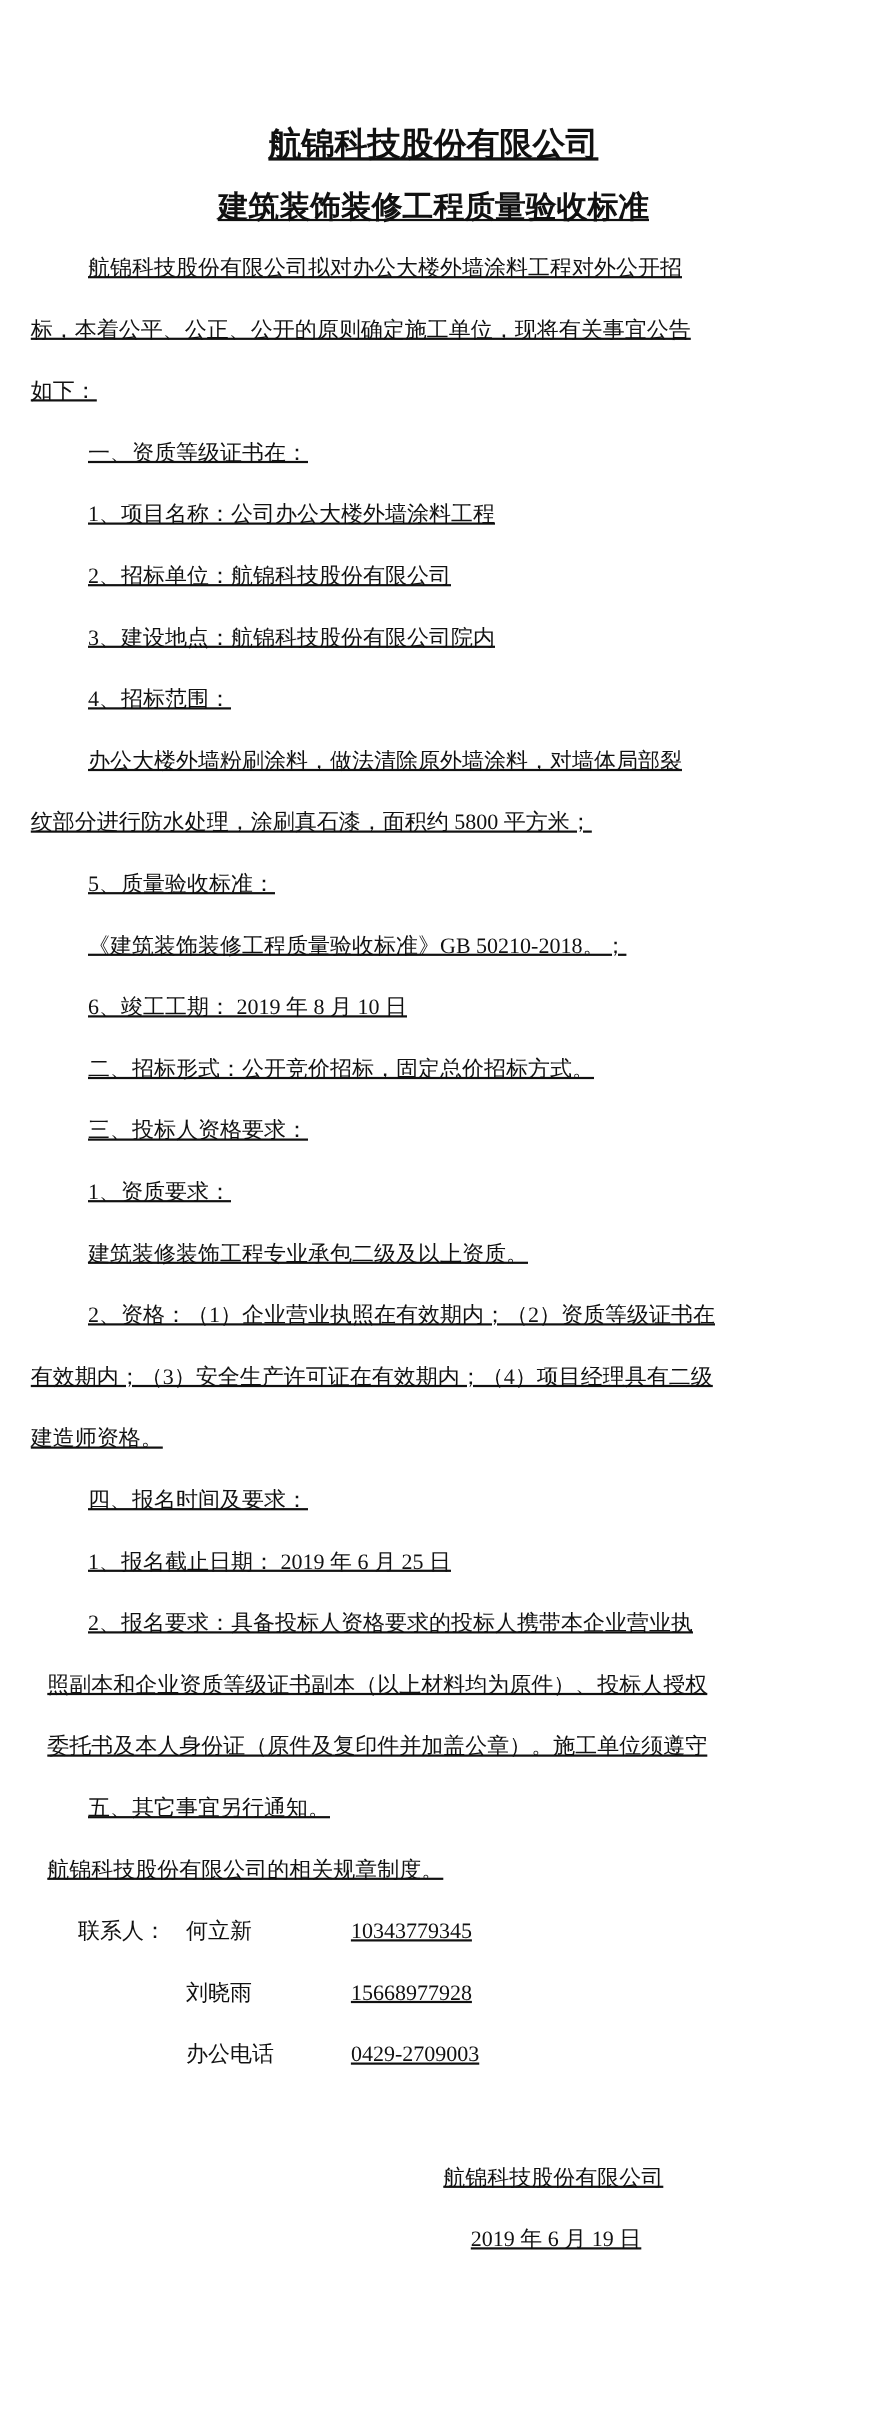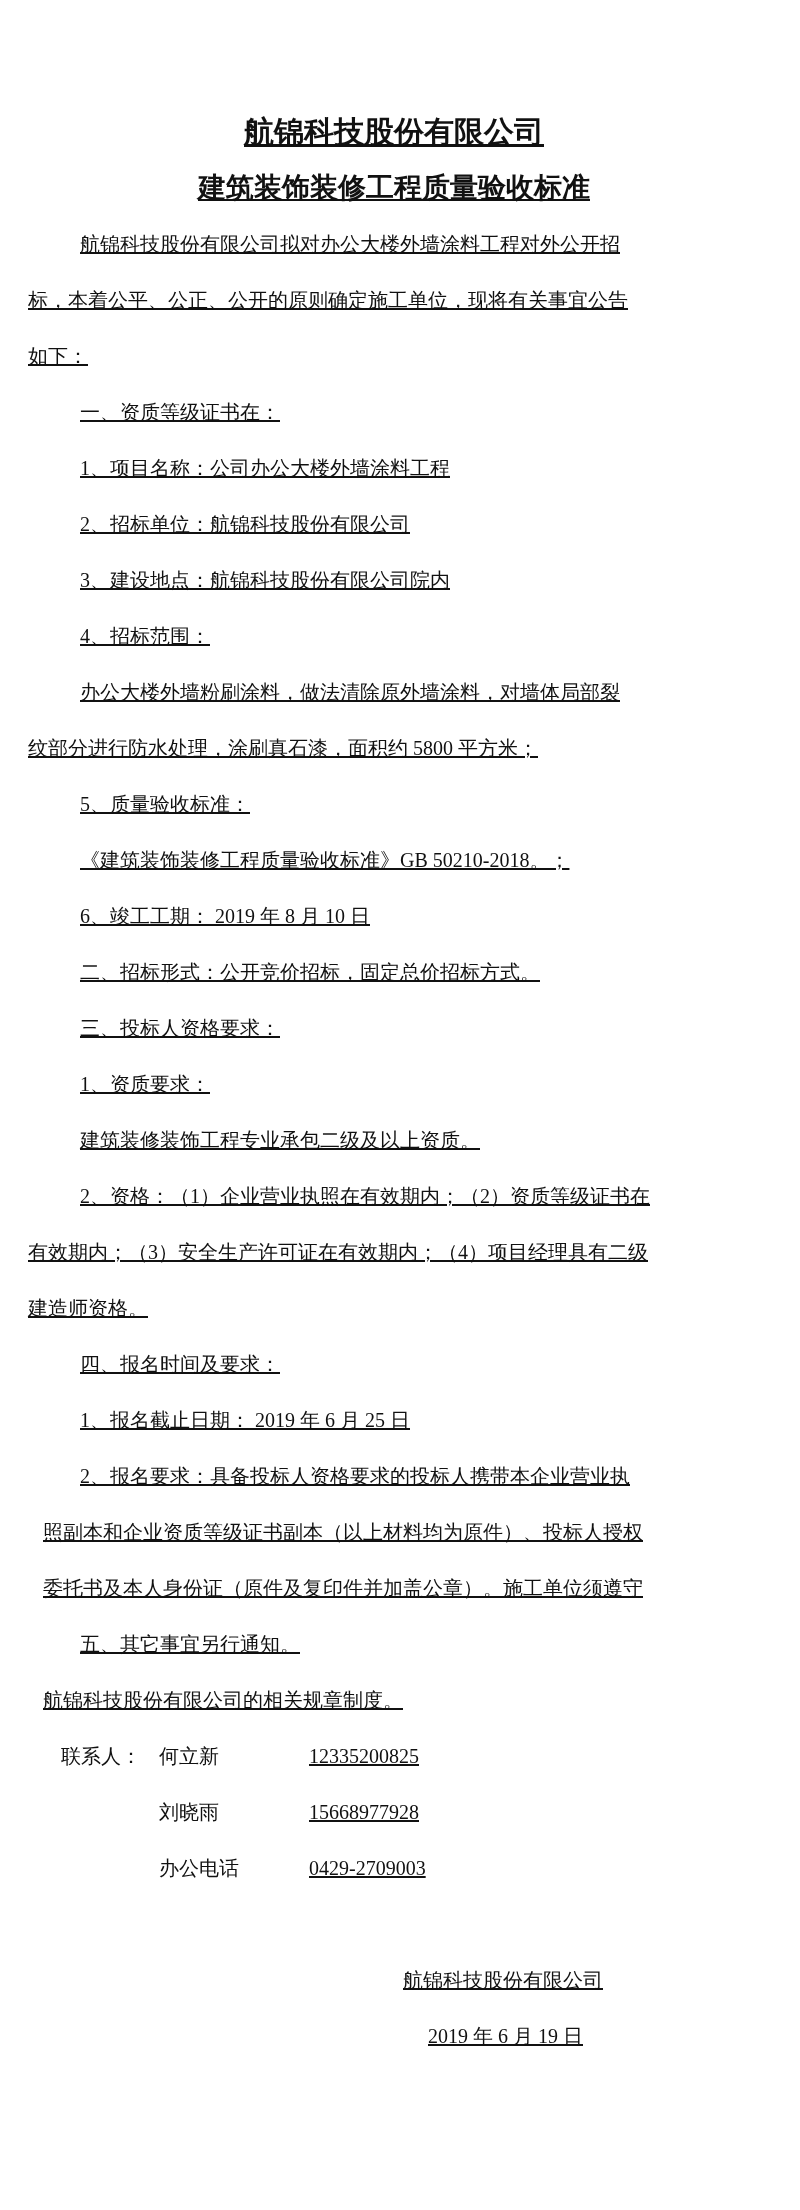--- a/index.html
+++ b/index.html
@@ -33,21 +33,21 @@
     font-weight: bold;
     font-size: 28px;
     text-align: center;
   }
   .indent { text-indent: 52px; }
   .flush  { text-indent: 0; }
   .flush2 { text-indent: 15px; }
   .contact-label {
     display: inline-block;
     width: 98px;
-    margin-left: 33px;
+    margin-left: 43px;
   }
   .contact-name {
     display: inline-block;
     width: 150px;
   }
   .blank { }
   .sig-company { padding-left: 375px; }
   .sig-date    { padding-left: 400px; }
 </style>
 </head>
@@ -84,21 +84,21 @@
         <div class="line indent">四、报名时间及要求：</div>
         <div class="line indent">1、报名截止日期： 2019 年 6 月 25 日</div>
         <div class="line indent">2、报名要求：具备投标人资格要求的投标人携带本企业营业执</div>
         <div class="line flush2">照副本和企业资质等级证书副本（以上材料均为原件）、投标人授权</div>
         <div class="line flush2">委托书及本人身份证（原件及复印件并加盖公章）。施工单位须遵守</div>
         <div class="line indent">五、其它事宜另行通知。</div>
         <div class="line flush2">航锦科技股份有限公司的相关规章制度。</div>
       </div>
 
     <div class="line">
-      <span class="contact-label">联系人：</span><span class="contact-name">何立新</span><span>12335200825</span>
+      <span class="contact-label">联系人：</span><span class="contact-name">何立新</span><span>10343779345</span>
     </div>
 
     <div class="line">
       <span class="contact-label"></span><span class="contact-name">刘晓雨</span><span>15668977928</span>
     </div>
 
     <div class="line">
       <span class="contact-label"></span><span class="contact-name">办公电话</span><span>0429-2709003</span>
     </div>
 

